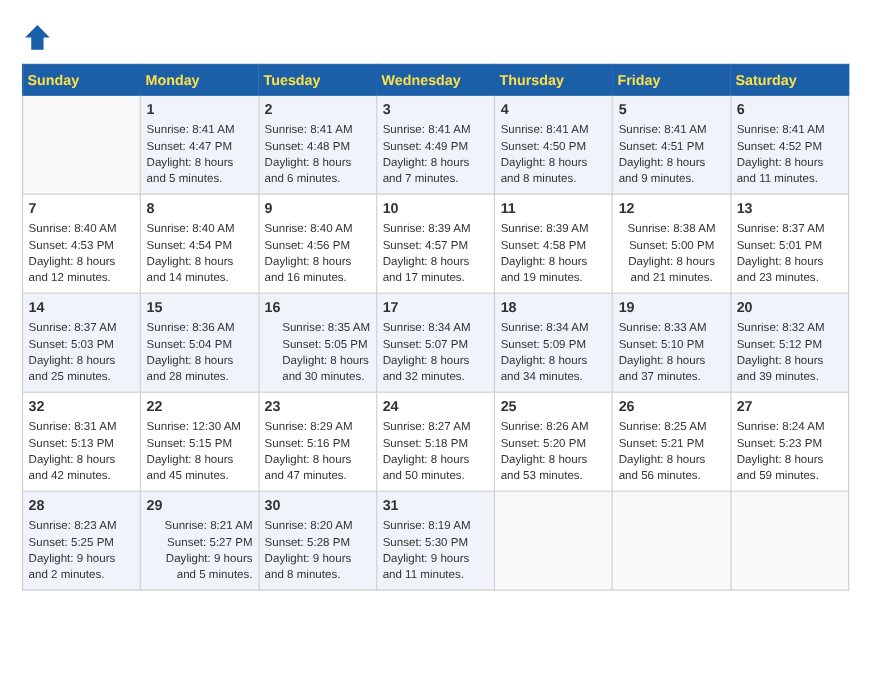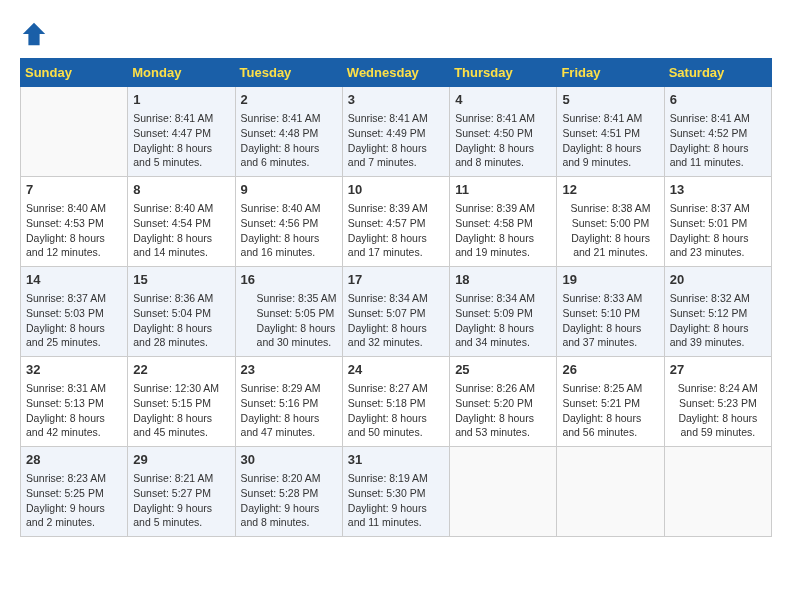--- a/index.html
+++ b/index.html
@@ -307,37 +307,37 @@
         </td>
         <td>
           <span class="day-num">26</span>
           <div class="day-info" style="white-space: pre-line;">Sunrise: 8:25 AM
 Sunset: 5:21 PM
 Daylight: 8 hours
 and 56 minutes.</div>
         </td>
         <td>
           <span class="day-num">27</span>
-          <div class="day-info" style="white-space: pre-line; text-align: center;">Sunrise: 8:24 AM
+          <div class="day-info" style="white-space: pre-line;">Sunrise: 8:24 AM
 Sunset: 5:23 PM
 Daylight: 8 hours
 and 59 minutes.</div>
         </td>
       </tr>
       <tr>
         <td>
           <span class="day-num">28</span>
           <div class="day-info" style="white-space: pre-line;">Sunrise: 8:23 AM
 Sunset: 5:25 PM
 Daylight: 9 hours
 and 2 minutes.</div>
         </td>
         <td>
           <span class="day-num">29</span>
-          <div class="day-info" style="white-space: pre-line;">Sunrise: 8:21 AM
+          <div class="day-info" style="white-space: pre-line; text-align: right;">Sunrise: 8:21 AM
 Sunset: 5:27 PM
 Daylight: 9 hours
 and 5 minutes.</div>
         </td>
         <td>
           <span class="day-num">30</span>
           <div class="day-info" style="white-space: pre-line;">Sunrise: 8:20 AM
 Sunset: 5:28 PM
 Daylight: 9 hours
 and 8 minutes.</div>

